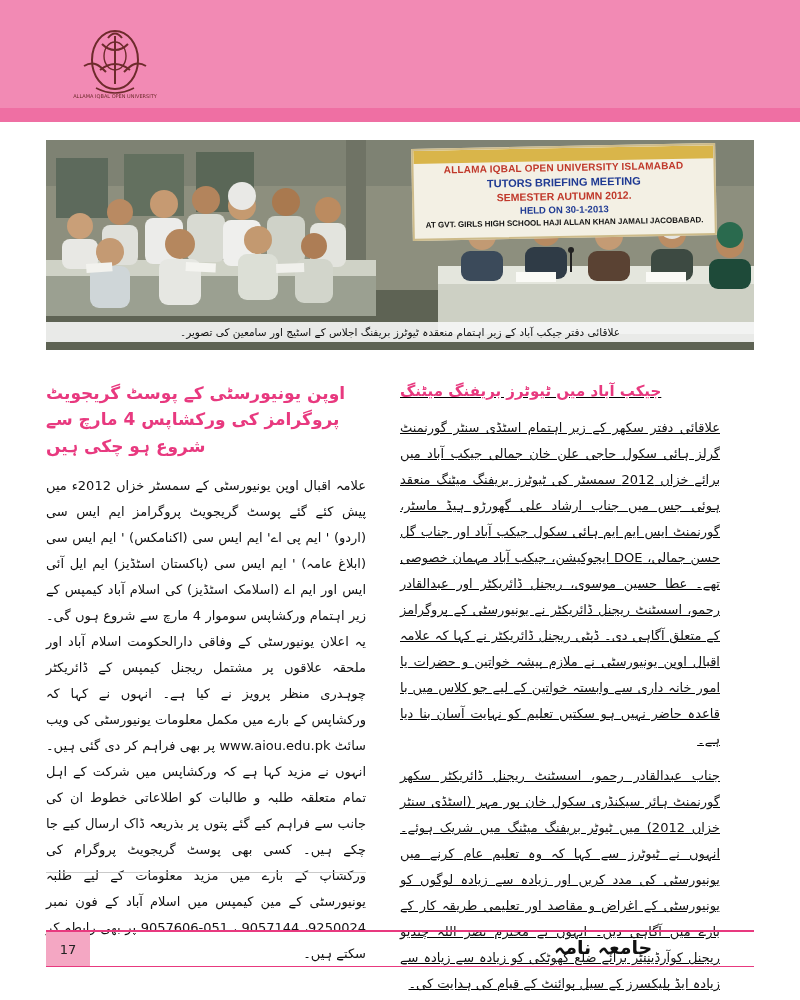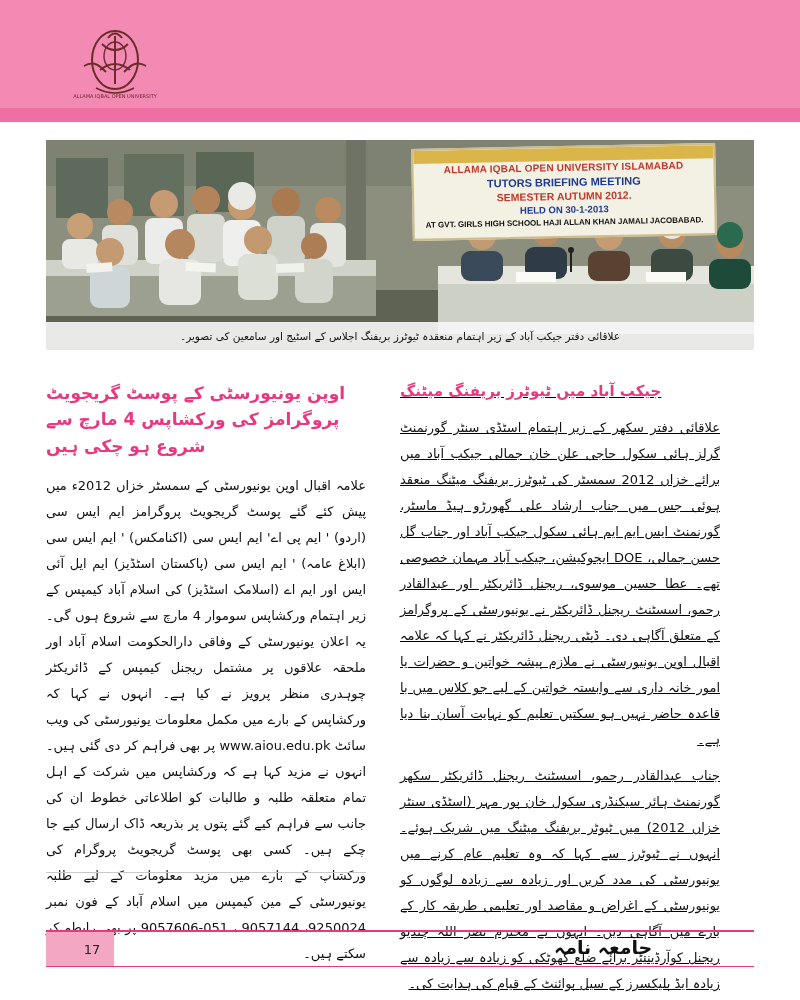--- a/index.html
+++ b/index.html
@@ -58,21 +58,21 @@
     background: #6e7a6a;
     overflow: hidden;
   }
   .photo-canvas { position: absolute; inset: 0; }
 
   .caption-bar {
     position: absolute;
     left: 46px;
     top: 322px;
     width: 708px;
-    height: 28px;
+    height: 20px;
     background: rgba(245,245,245,0.92);
     display: flex;
     align-items: center;
     justify-content: center;
   }
   .caption-text {
     font-family: "DejaVu Sans", sans-serif;
     font-size: 10.5px;
     color: #111;
     direction: rtl;
@@ -144,21 +144,20 @@
   .footer-box {
     position: absolute;
     left: 46px;
     top: 932px;
     width: 44px;
     height: 34px;
     background: #f4a7c3;
     display: flex;
     align-items: center;
     justify-content: center;
-    padding-left: 24px;
   }
   .footer-page-num {
     font-family: "DejaVu Sans", sans-serif;
     font-size: 13px;
     color: #222;
   }
   .footer-title {
     position: absolute;
     right: 46px;
     top: 930px;

